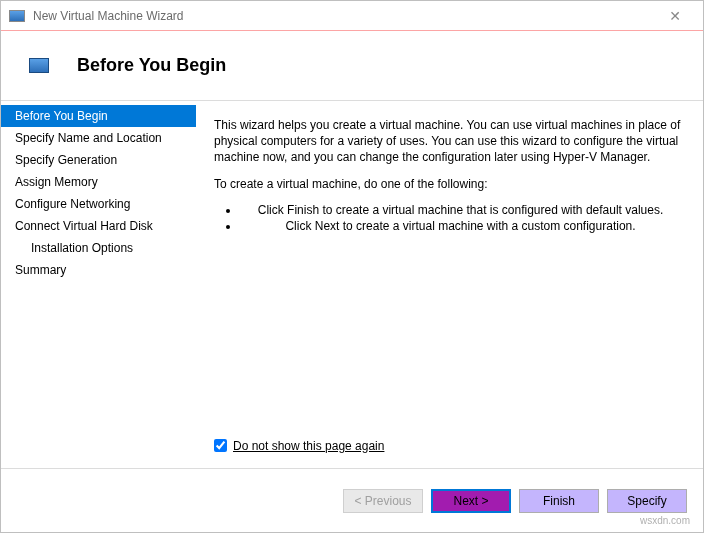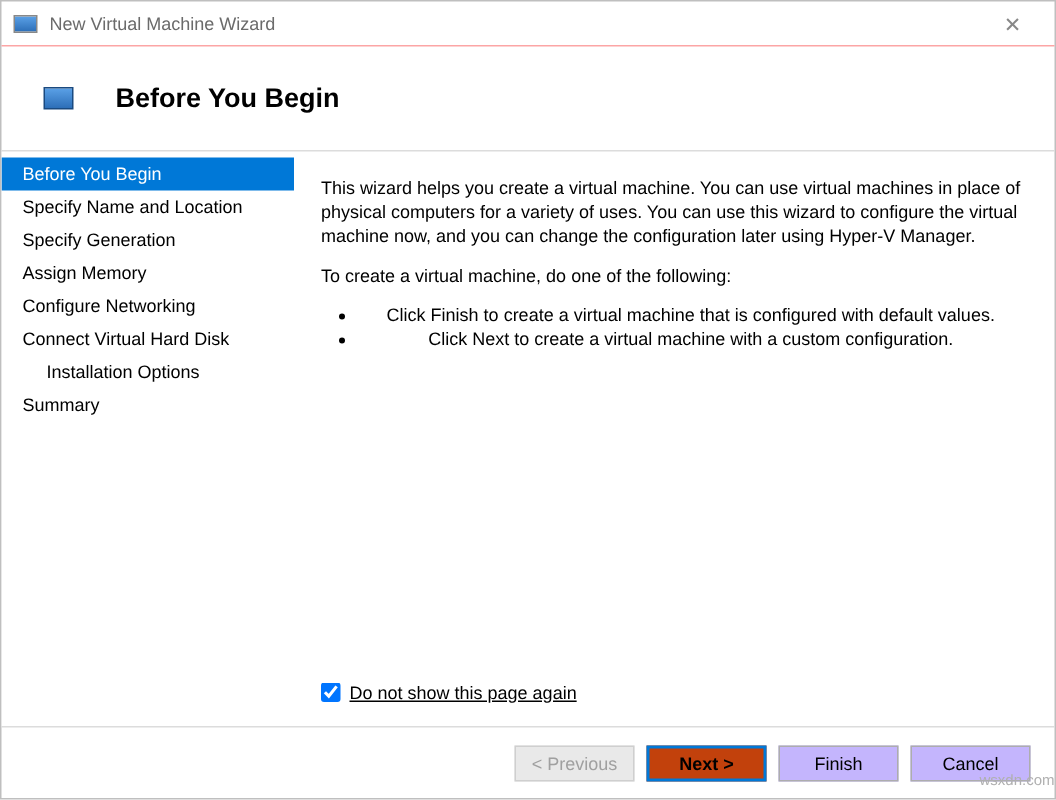--- a/index.html
+++ b/index.html
@@ -102,21 +102,21 @@
     .content .spacer { flex: 1; }
     .checkbox-row {
       display: flex;
       align-items: center;
       gap: 6px;
       margin-bottom: 4px;
       text-decoration: underline;
     }
     .checkbox-row input { width: 13px; height: 13px; }
     .footer {
-      height: 48px;
+      height: 64px;
       border-top: 1px solid #dcdcdc;
       display: flex;
       align-items: center;
       justify-content: flex-end;
       padding: 0 16px;
       gap: 8px;
     }
     .footer button {
       width: 80px;
       height: 24px;
@@ -127,27 +127,26 @@
       cursor: pointer;
     }
     .footer button:disabled {
       color: #a0a0a0;
       background: #e9e9e9;
       border-color: #cfcfcf;
       cursor: default;
     }
     .footer button.primary {
       border: 2px solid #0078d7;
-      background: #c2410c;
-      font-weight: bold;
+      background: #a21caf;
     }
     .watermark {
       position: absolute;
       bottom: 6px;
-      right: 0;
+      right: 13px;
       font-size: 10px;
       color: #b0b0b0;
       pointer-events: none;
     }
   </style>
 </head>
 <body>
 
 <div class="window">
 
@@ -188,17 +187,17 @@
         <span>Do not show this page again</span>
       </label>
     </div>
 
   </div>
 
   <div class="footer">
     <button disabled="">&lt; Previous</button>
     <button class="primary">Next &gt;</button>
     <button>Finish</button>
-    <button>Cancel</button>
+    <button>Specify</button>
   </div>
 
   <div class="watermark">wsxdn.com</div>
 </div>
 
 </body></html>

